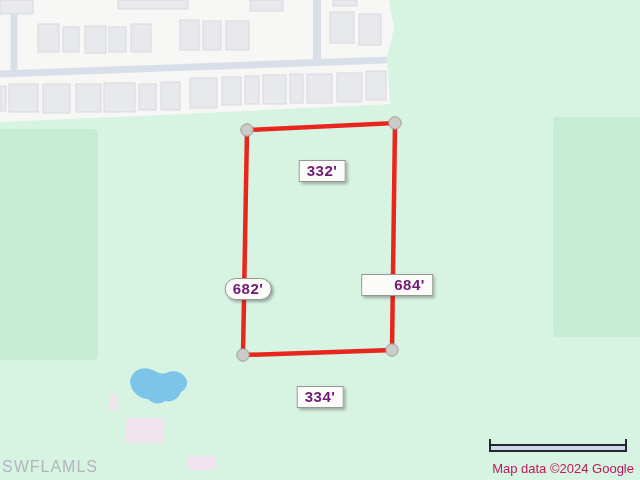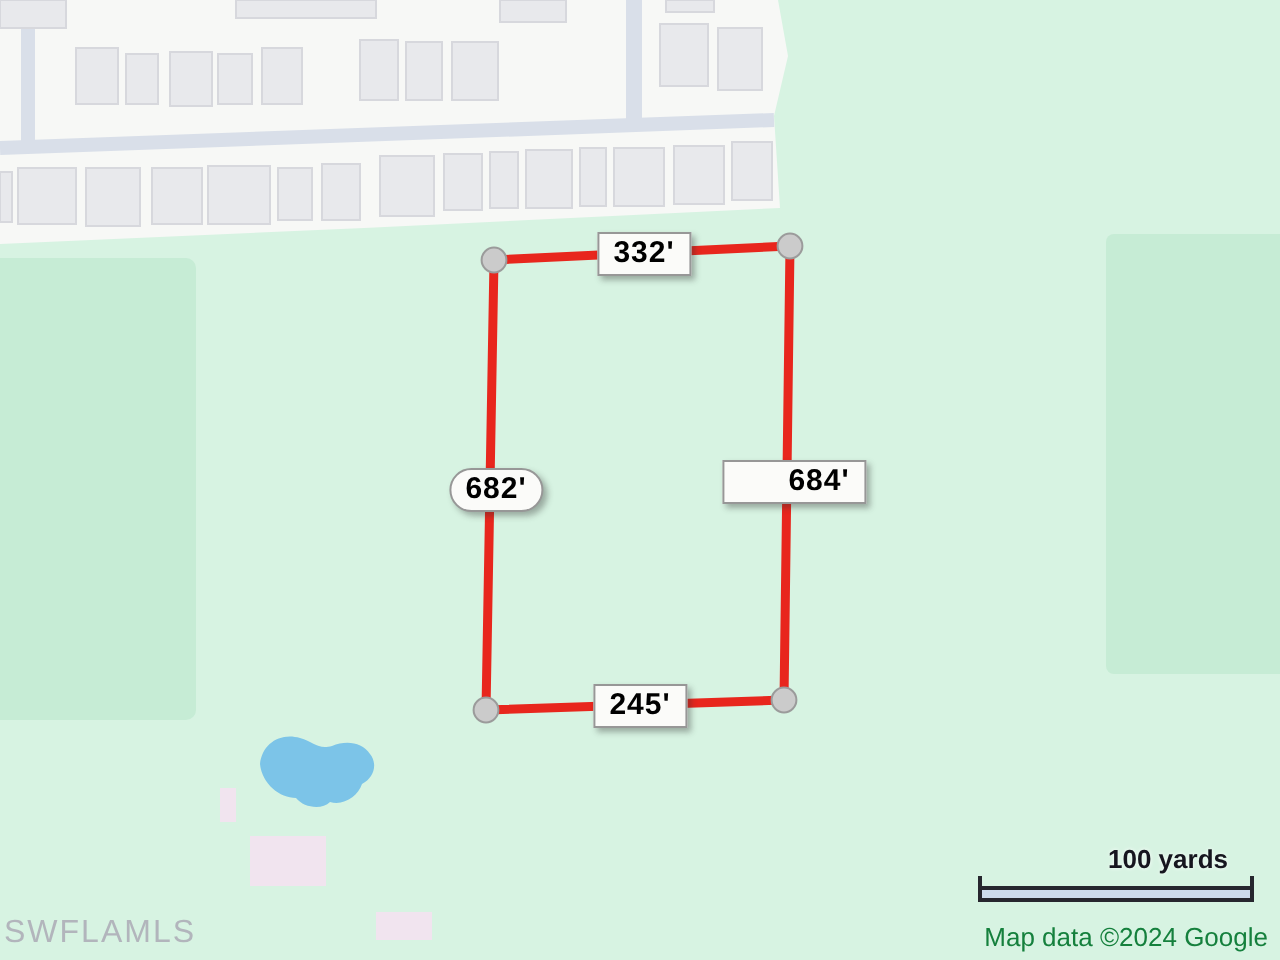--- a/index.html
+++ b/index.html
@@ -9,38 +9,39 @@
     font-family:"Liberation Sans", sans-serif; cursor:grab;
   }
   svg.layer { position:absolute; left:0; top:0; }
   #bg    { z-index:0; }
   #ovl   { z-index:2; }
   .mlabel {
     position:absolute; z-index:3; transform:translate(-50%,-50%);
     background:#fbfbf9; border:1px solid #979797;
     box-shadow:2px 2px 3px rgba(50,50,50,.38);
     padding:1px 7px 2px 7px;
-    font-size:15px; font-weight:bold; color:#000000; letter-spacing:.5px;
+    font-size:15px; font-weight:bold; color:#701a75; letter-spacing:.5px;
     white-space:nowrap;
+    margin-top:44px;
   }
   #watermark {
     position:absolute; left:2px; bottom:4px; z-index:3;
     font-size:16px; font-weight:normal; letter-spacing:1px;
     color:rgba(158,148,168,.65);
   }
   #logo { position:absolute; left:5px; bottom:1px; z-index:4; }
   #scalebar { position:absolute; right:12px; bottom:22px; z-index:4; width:150px; text-align:right; }
   #scalebar .slabel {
     display:block; margin:0 14px 0 0; font-size:13px; font-weight:bold;
     color:#16161f; text-shadow:0 0 2px rgba(255,255,255,.9);
     line-height:14px;
   }
   #attribution {
     position:absolute; right:6px; bottom:4px; z-index:4;
-    font-size:13px; color:#15803d;
+    font-size:13px; color:#be185d;
   }
 </style>
 </head>
 <body>
 
 <div id="stage">
 
   <svg id="bg" class="layer" width="640" height="480" viewBox="0 0 640 480">
     <rect x="0" y="0" width="640" height="480" fill="#d7f3e2"></rect>
     <rect x="-8" y="129" width="106" height="231" rx="5" fill="#c6ecd5"></rect>
@@ -97,26 +98,25 @@
     <polygon id="parcel-poly" fill="none" stroke-width="4.5" stroke-linejoin="miter" points="247,130 395,123 392,350 243,355" stroke="#e8261d"></polygon>
   <circle cx="247" cy="130" r="6.2" fill="#cbcbcb" stroke="#9b9b9b" stroke-width="1"></circle>
       <circle cx="395" cy="123" r="6.2" fill="#cbcbcb" stroke="#9b9b9b" stroke-width="1"></circle>
       <circle cx="392" cy="350" r="6.2" fill="#cbcbcb" stroke="#9b9b9b" stroke-width="1"></circle>
       <circle cx="243" cy="355" r="6.2" fill="#cbcbcb" stroke="#9b9b9b" stroke-width="1"></circle>
     </svg>
 
   <div class="mlabel" style="left: 322px; top: 127px;">332'</div>
   <div class="mlabel" style="left: 248px; top: 245px; border-radius: 11px;">682'</div>
   <div class="mlabel" style="left: 397px; top: 241px; padding-left: 32px;">684'</div>
-  <div class="mlabel" style="left: 320px; top: 353px;">245'</div>
+  <div class="mlabel" style="left: 320px; top: 353px;">334'</div>
 
   <div id="watermark">SWFLAMLS</div>
 
   <div id="scalebar">
-    <span class="slabel">100 yards</span>
     <svg width="140" height="16" viewBox="0 0 140 16">
       <rect x="2" y="7" width="136" height="6" stroke-width="2" fill="#cddaec" stroke="#26262e"></rect>
       <line x1="2" y1="1" x2="2" y2="8" stroke-width="2" stroke="#26262e"></line>
       <line x1="138" y1="1" x2="138" y2="8" stroke-width="2" stroke="#26262e"></line>
     </svg>
   </div>
 
   <div id="attribution">Map data ©2024 Google</div>
 </div>
 

